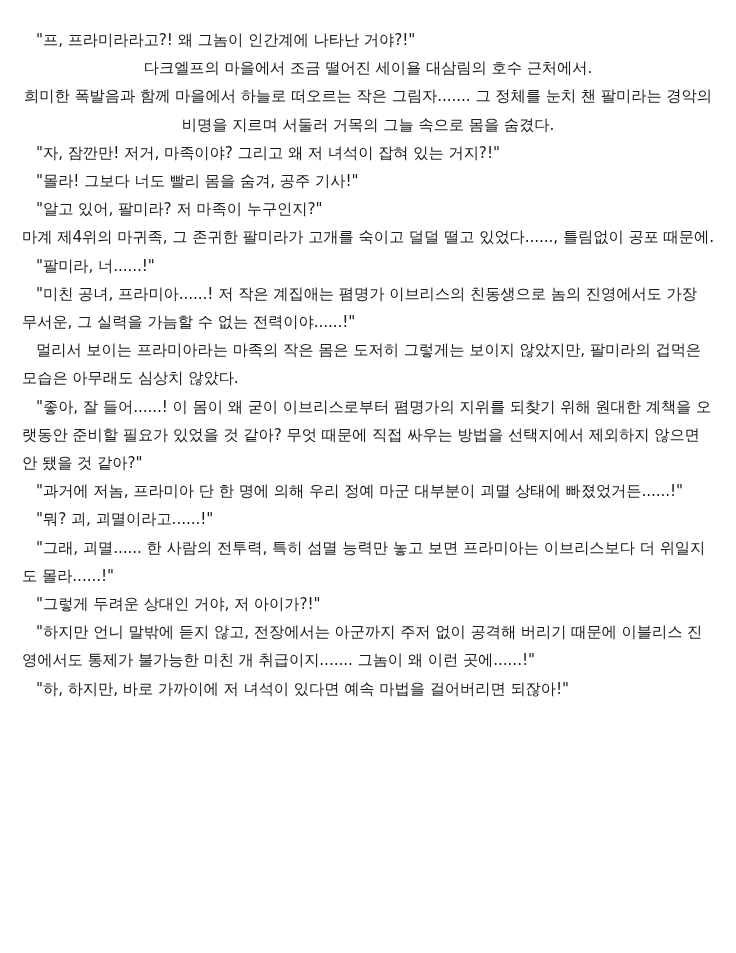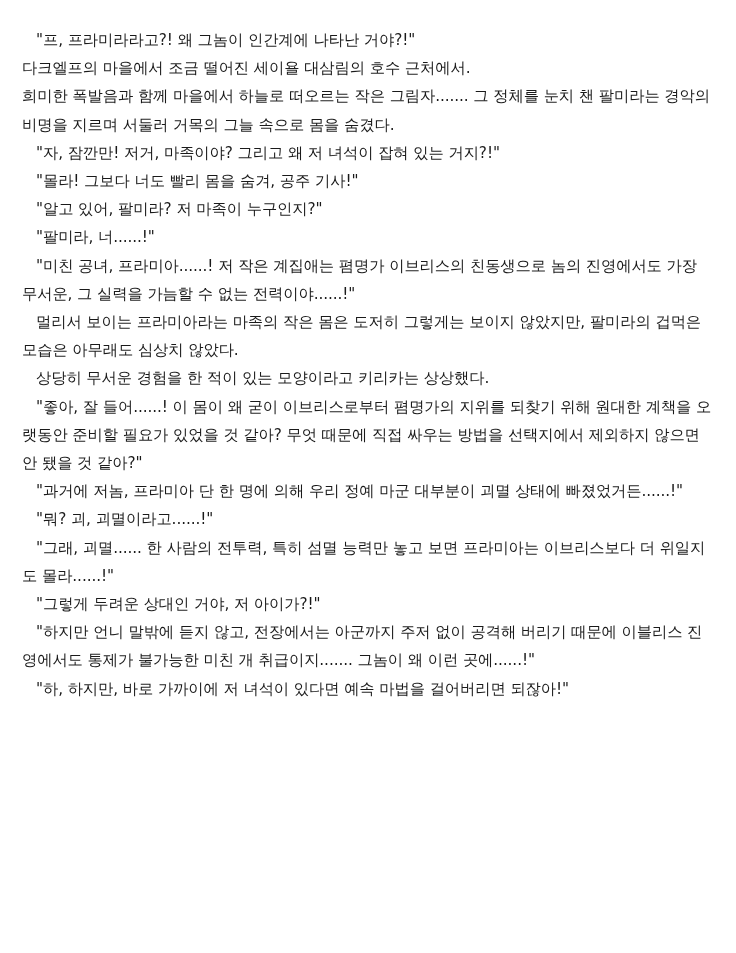--- a/index.html
+++ b/index.html
@@ -28,37 +28,38 @@
     margin: 0 0 0 0;
     text-align: left;
     word-break: break-all;
     white-space: pre-wrap;
   }
   .indent {
     text-indent: 14px;
   }
   .noindent {
     text-indent: 0;
+    text-align: center;
   }
 </style>
 </head>
 <body>
 
 <div id="page">
   <div id="text-body">
       <p class="para indent">"프, 프라미라라고?! 왜 그놈이 인간계에 나타난 거야?!"</p>
       <p class="para noindent">다크엘프의 마을에서 조금 떨어진 세이욜 대삼림의 호수 근처에서.</p>
       <p class="para noindent">희미한 폭발음과 함께 마을에서 하늘로 떠오르는 작은 그림자....... 그 정체를 눈치 챈 팔미라는 경악의 비명을 지르며 서둘러 거목의 그늘 속으로 몸을 숨겼다.</p>
       <p class="para indent">"자, 잠깐만! 저거, 마족이야? 그리고 왜 저 녀석이 잡혀 있는 거지?!"</p>
       <p class="para indent">"몰라! 그보다 너도 빨리 몸을 숨겨, 공주 기사!"</p>
       <p class="para indent">"알고 있어, 팔미라? 저 마족이 누구인지?"</p>
+      <p class="para noindent">마계 제4위의 마귀족, 그 존귀한 팔미라가 고개를 숙이고 덜덜 떨고 있었다......, 틀림없이 공포 때문에.</p>
       <p class="para indent">"팔미라, 너......!"</p>
       <p class="para indent">"미친 공녀, 프라미아......! 저 작은 계집애는 폄명가 이브리스의 친동생으로 놈의 진영에서도 가장 무서운, 그 실력을 가늠할 수 없는 전력이야......!"</p>
       <p class="para indent">멀리서 보이는 프라미아라는 마족의 작은 몸은 도저히 그렇게는 보이지 않았지만, 팔미라의 겁먹은 모습은 아무래도 심상치 않았다.</p>
-      <p class="para indent">상당히 무서운 경험을 한 적이 있는 모양이라고 키리카는 상상했다.</p>
       <p class="para indent">"좋아, 잘 들어......! 이 몸이 왜 굳이 이브리스로부터 폄명가의 지위를 되찾기 위해 원대한 계책을 오랫동안 준비할 필요가 있었을 것 같아? 무엇 때문에 직접 싸우는 방법을 선택지에서 제외하지 않으면 안 됐을 것 같아?"</p>
       <p class="para indent">"과거에 저놈, 프라미아 단 한 명에 의해 우리 정예 마군 대부분이 괴멸 상태에 빠졌었거든......!"</p>
       <p class="para indent">"뭐? 괴, 괴멸이라고......!"</p>
       <p class="para indent">"그래, 괴멸...... 한 사람의 전투력, 특히 섬멸 능력만 놓고 보면 프라미아는 이브리스보다 더 위일지도 몰라......!"</p>
       <p class="para indent">"그렇게 두려운 상대인 거야, 저 아이가?!"</p>
       <p class="para indent">"하지만 언니 말밖에 듣지 않고, 전장에서는 아군까지 주저 없이 공격해 버리기 때문에 이블리스 진영에서도 통제가 불가능한 미친 개 취급이지....... 그놈이 왜 이런 곳에......!"</p>
       <p class="para indent">"하, 하지만, 바로 가까이에 저 녀석이 있다면 예속 마법을 걸어버리면 되잖아!"</p>
     </div>
 </div>
 

